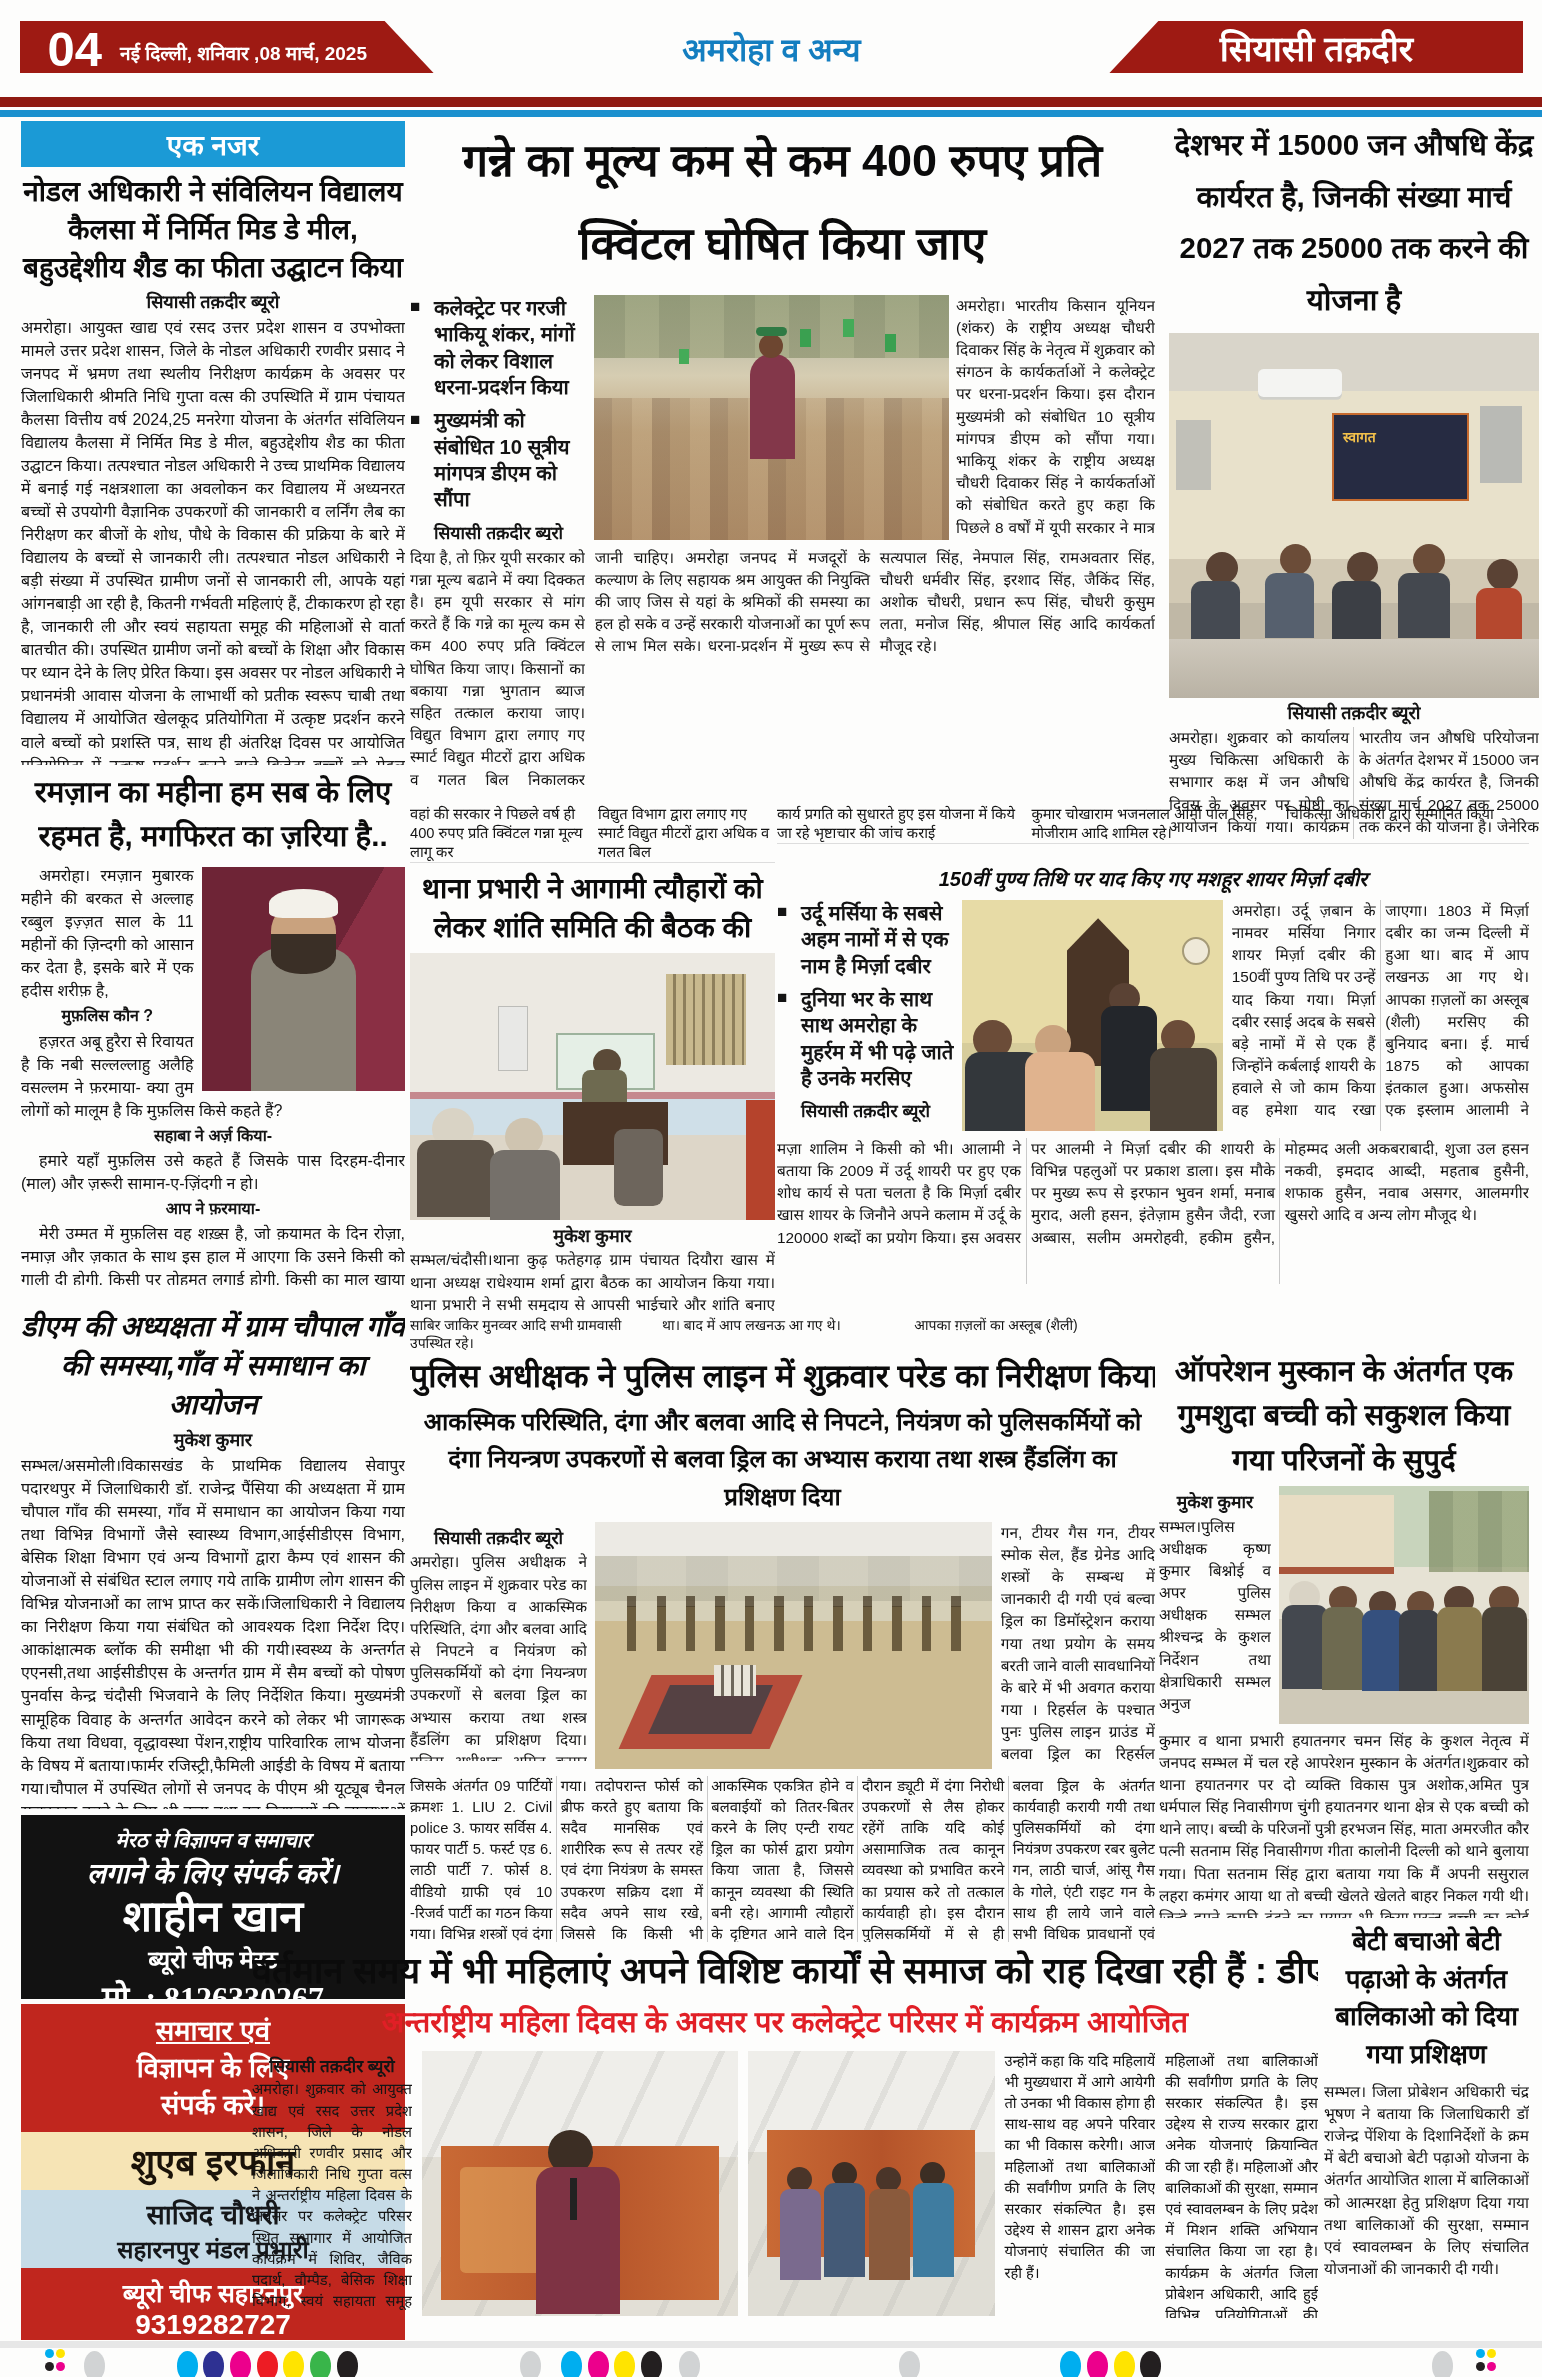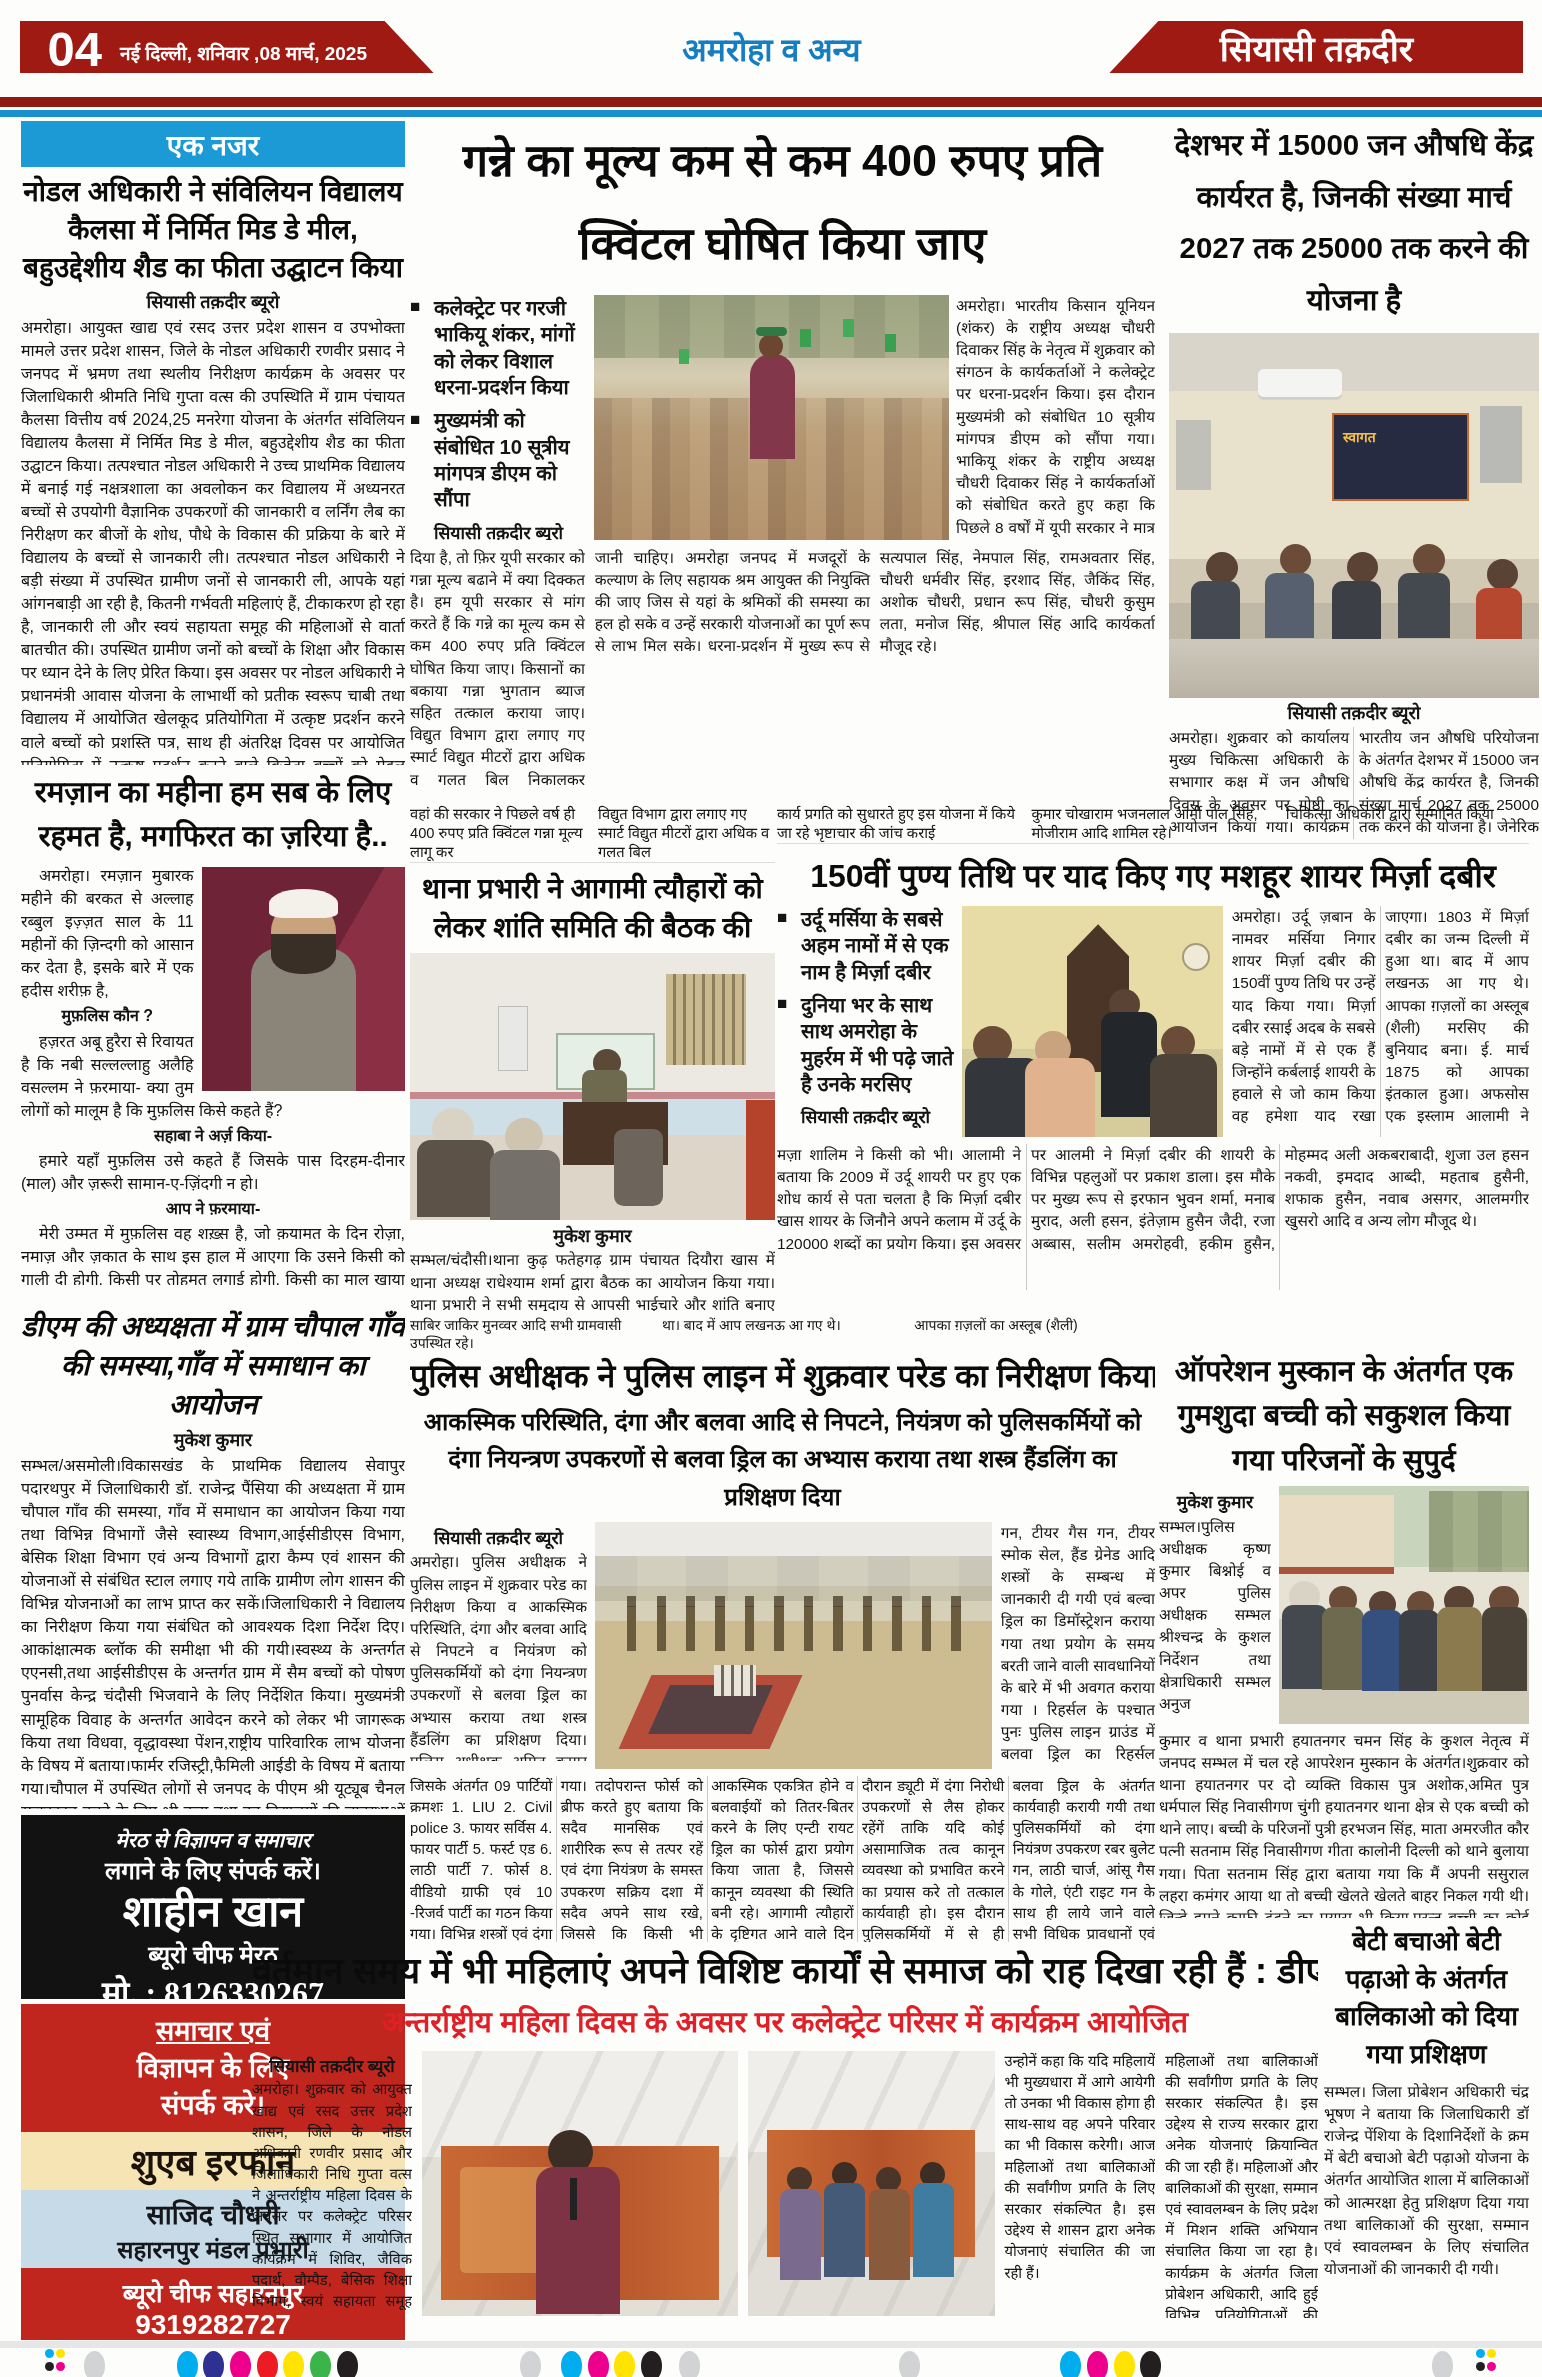--- a/index.html
+++ b/index.html
@@ -162,21 +162,21 @@
     <div class="by">मुकेश कुमार</div>
     <div class="bd" style="height:105px;font-size:15.4px;">सम्भल/चंदौसी।थाना कुढ़ फतेहगढ़ ग्राम पंचायत दियौरा खास में थाना अध्यक्ष राधेश्याम शर्मा द्वारा बैठक का आयोजन किया गया। थाना प्रभारी ने सभी समुदाय से आपसी भाईचारे और शांति बनाए रखने की अपील की उन्होंने कहा कि त्योहारों का आनंद तभी है जब सभी लोग मिलजुल कर त्योहार मनाएं। किसी भी अफवाह पर ध्यान न दें तथा इस दौरान सामाजिक अधिक तत्वों पर सख्त कार्यवाही की जाएगी।इस दौरान सभी संभ्रांत नागरिक व विशेष निगरानी रखी जाएगी।होली के त्यौहार को सकुशल सम्पन्न कराने हेतु साबिर जाकिर मुनव्वर आदि सभी ग्रामवासी उपस्थित रहे।</div>
   </div>
 
   <div class="art" style="left:777px;top:805px;width:752px;height:506px;">
     <div class="tails">
       <div>कार्य प्रगति को सुधारते हुए इस योजना में किये जा रहे भृष्टाचार की जांच कराई</div>
       <div>कुमार चोखाराम भजनलाल आर्मी पाल सिंह, मोजीराम आदि शामिल रहे।</div>
       <div>चिकित्सा अधिकारी द्वारा सम्मानित किया</div>
     </div>
-    <div class="hl" style="font-size:32px;line-height:1.5;white-space:nowrap;margin-top:8px;">150वीं पुण्य तिथि पर याद किए गए मशहूर शायर मिर्ज़ा दबीर</div>
+    <div class="hl" style="font-size:20px;line-height:1.5;white-space:nowrap;margin-top:20px;font-style:italic;">150वीं पुण्य तिथि पर याद किए गए मशहूर शायर मिर्ज़ा दबीर</div>
     <div style="display:flex;gap:8.4px;height:231px;margin-top:5.6px;">
       <div class="bullets" style="width:177px;flex-shrink:0;overflow:hidden;">
         <div class="bl">उर्दू मर्सिया के सबसे अहम नामों में से एक नाम है मिर्ज़ा दबीर</div>
         <div class="bl">दुनिया भर के साथ साथ अमरोहा के मुहर्रम में भी पढ़े जाते है उनके मरसिए</div>
         <div class="by" style="font-size:17.5px;">सियासी तक़दीर ब्यूरो</div>
       </div>
       <div class="photo" style="width:261px;height:231px;">
         <b style="inset:0;background:linear-gradient(180deg,#e7dba6 0 62%,#d6cc9b 62% 100%);"></b>
         <b style="left:40%;top:8%;width:24%;height:64%;background:#4a3526;clip-path:polygon(50% 0,100% 22%,100% 100%,0 100%,0 22%);"></b>
         <b style="left:84%;top:16%;width:24px;height:24px;background:#efe9d8;border-radius:50%;border:2.1px solid #a59a77;"></b>
@@ -251,21 +251,21 @@
 
   <div class="art" style="left:21px;top:1307px;width:384px;height:502px;">
     <div class="hl" style="font-size:28px;line-height:1.4;font-style:italic;">डीएम की अध्यक्षता में ग्राम चौपाल गाँव की समस्या,गाँव में समाधान का आयोजन</div>
     <div class="by">मुकेश कुमार</div>
     <div class="bd" style="height:379px;">सम्भल/असमोली।विकासखंड के प्राथमिक विद्यालय सेवापुर पदारथपुर में जिलाधिकारी डॉ. राजेन्द्र पैंसिया की अध्यक्षता में ग्राम चौपाल गाँव की समस्या, गाँव में समाधान का आयोजन किया गया तथा विभिन्न विभागों जैसे स्वास्थ्य विभाग,आईसीडीएस विभाग, बेसिक शिक्षा विभाग एवं अन्य विभागों द्वारा कैम्प एवं शासन की योजनाओं से संबंधित स्टाल लगाए गये ताकि ग्रामीण लोग शासन की विभिन्न योजनाओं का लाभ प्राप्त कर सकें।जिलाधिकारी ने विद्यालय का निरीक्षण किया गया संबंधित को आवश्यक दिशा निर्देश दिए।आकांक्षात्मक ब्लॉक की समीक्षा भी की गयी।स्वस्थ्य के अन्तर्गत एएनसी,तथा आईसीडीएस के अन्तर्गत ग्राम में सैम बच्चों को पोषण पुनर्वास केन्द्र चंदौसी भिजवाने के लिए निर्देशित किया। मुख्यमंत्री सामूहिक विवाह के अन्तर्गत आवेदन करने को लेकर भी जागरूक किया तथा विधवा, वृद्धावस्था पेंशन,राष्ट्रीय पारिवारिक लाभ योजना के विषय में बताया।फार्मर रजिस्ट्री,फैमिली आईडी के विषय में बताया गया।चौपाल में उपस्थित लोगों से जनपद के पीएम श्री यूट्यूब चैनल सब्स्क्राइब करने के लिए भी कहा तथा उन विद्यालयों की व्यवस्थाओं के विषय में भी लोग जान सकें। आईसीडीएस विभाग द्वारा आंगनबाड़ी केन्द्र तथा विभाग द्वारा गर्भवती धात्री महिलाओं तथा बच्चों के लिए चलायी जा रही योजनाओं के विषय में बताया गया।जिलाधिकारी ने कहा कि शासन की सभी योजनाएं सभी पात्र व्यक्ति तक पहुँचें।</div>
   </div>
 
   <div class="art" style="left:21px;top:1815px;width:384px;height:525px;">
     <div class="adbox" style="background:#121212;color:#fff;height:174px;padding-top:9.8px;">
       <div style="font-size:20.3px;font-weight:bold;font-style:italic;">मेरठ से विज्ञापन व समाचार</div>
-      <div style="font-size:24px;font-weight:bold;">लगाने के लिए संपर्क करें।</div>
+      <div style="font-size:28px;font-weight:bold;font-style:italic;">लगाने के लिए संपर्क करें।</div>
       <div style="font-size:43px;font-weight:bold;line-height:1.2;">शाहीन खान</div>
       <div style="font-size:24px;font-weight:bold;">ब्यूरो चीफ मेरठ</div>
       <div style="font-size:32px;font-weight:bold;font-family:Liberation Serif, serif;">मो. : 8126330267</div>
     </div>
     <div class="adbox" style="background:#c0261e;color:#fff;height:121px;margin-top:5.6px;padding-top:7px;">
       <div style="font-size:27px;font-weight:bold;text-decoration:underline;">समाचार एवं</div>
       <div style="font-size:27px;font-weight:bold;text-align:center;">विज्ञापन के लिए</div>
       <div style="font-size:27px;font-weight:bold;">संपर्क करे।</div>
     </div>
     <div class="adbox" style="background:#f6e4b5;color:#1a1208;height:58px;display:flex;align-items:center;justify-content:center;">

